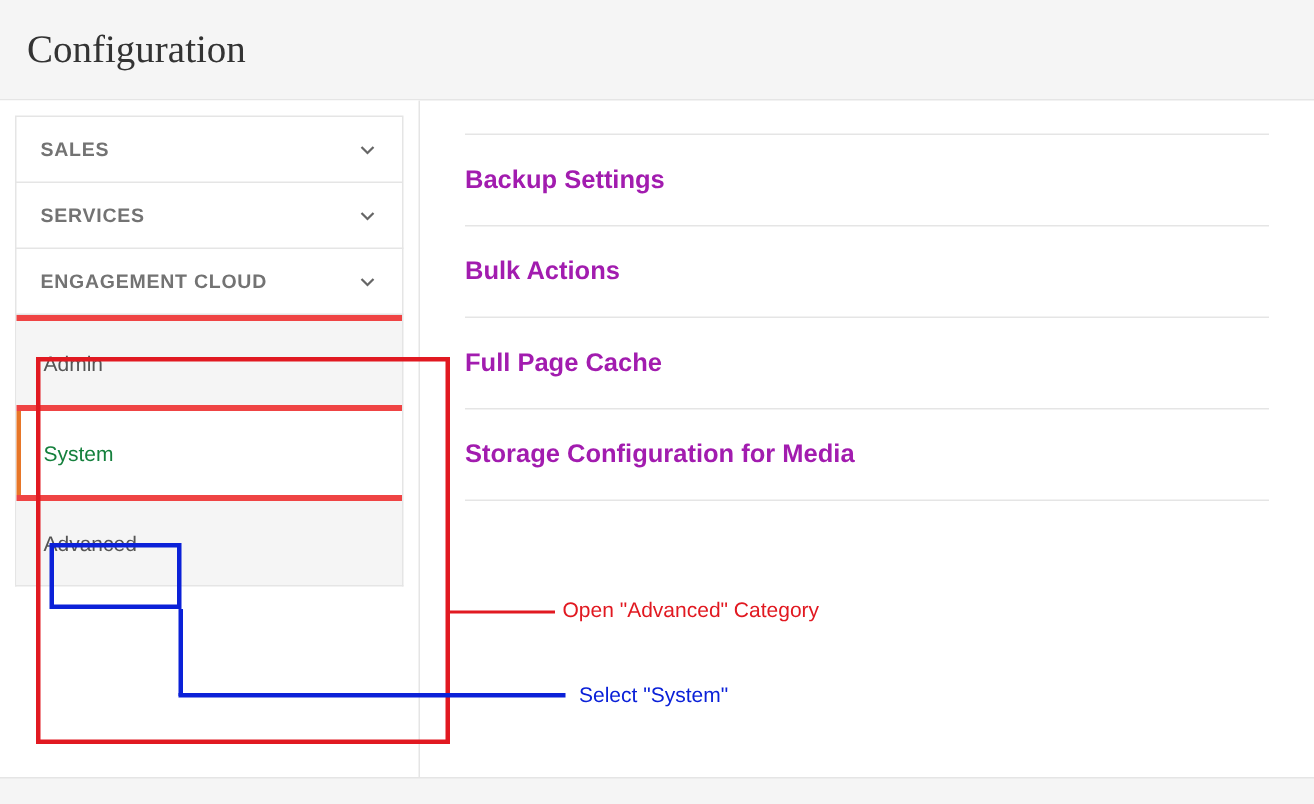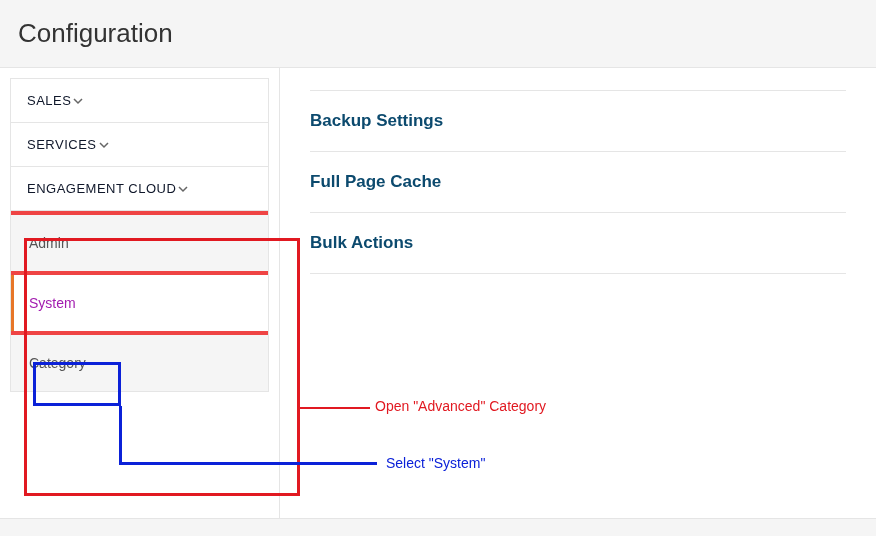--- a/index.html
+++ b/index.html
@@ -11,20 +11,21 @@
     height: 536px;
     overflow: hidden;
     position: relative;
   }
   .page-title {
     font-size: 26px;
     font-weight: 400;
     color: #333;
     padding: 18px 18px 18px 18px;
     background: #f5f5f5;
+    font-family: Liberation Serif, serif;
   }
   .content {
     display: flex;
     background: #fff;
     border-top: 1px solid #e5e5e5;
     height: 456px;
   }
   .sidebar {
     width: 280px;
     border-right: 1px solid #e5e5e5;
@@ -38,63 +39,63 @@
   }
   .nav-section {
     border: 1px solid #e5e5e5;
     margin: 0 10px 0 10px;
     background: #fff;
   }
   .nav-section + .nav-section { border-top: none; }
   .nav-header {
     display: flex;
     align-items: center;
-    justify-content: flex-start;
+    justify-content: space-between;
     padding: 14px 16px;
-    font-weight: 400;
+    font-weight: 700;
     font-size: 13px;
     letter-spacing: 0.5px;
     cursor: pointer;
     text-transform: uppercase;
-    color: #0f172a;
+    color: #737373;
   }
   .nav-header.expanded { background: #f5f5f5; }
   .chevron {
     width: 14px; height: 14px;
     display: inline-flex; align-items: center; justify-content: center;
   }
   .chevron svg { width: 12px; height: 12px; }
   .sub-items {
     background: #f5f5f5;
   }
   .sub-item {
     padding: 20px 18px;
     font-size: 14px;
     color: #555;
     cursor: pointer;
     border-top: 4px solid #ef4444;
     position: relative;
   }
   .sub-item.active {
     background: #fff;
-    color: #a21caf;
+    color: #15803d;
   }
   .sub-item.active::before {
     content: "";
     position: absolute;
     left: 0; top: 0; bottom: 0;
     width: 3px;
     background: #e77628;
   }
   .section-link {
     display: block;
     padding: 20px 0;
     font-size: 17px;
     font-weight: 700;
-    color: #0c4a6e;
+    color: #a21caf;
     border-bottom: 1px solid #e5e5e5;
     cursor: pointer;
   }
   .section-link.partial-top {
     padding-top: 0;
     margin-top: -18px;
     color: #aaa;
   }
   .footer-strip {
     position: absolute;
@@ -170,31 +171,32 @@
               <path d="M2 4 L6 8 L10 4" fill="none" stroke="#666" stroke-width="1.5"></path>
             </svg>
         </span>
       </div>
     </div>
 
     <div class="nav-section">
       <div class="sub-items">
         <div class="sub-item">Admin</div>
         <div class="sub-item active">System</div>
-        <div class="sub-item">Category</div>
+        <div class="sub-item">Advanced</div>
       </div>
     </div>
 
   </div>
 
   <div class="main">
     <div class="section-link partial-top">Notifications</div>
     <div class="section-link">Backup Settings</div>
+    <div class="section-link">Bulk Actions</div>
     <div class="section-link">Full Page Cache</div>
-    <div class="section-link">Bulk Actions</div>
+    <div class="section-link">Storage Configuration for Media</div>
   </div>
 </div>
 
 <div class="footer-strip"></div>
 
 <div class="annot-red-box" style="left:24px; top:238px; width:276px; height:258px;"></div>
 
 <div class="annot-blue-box" style="left:33px; top:362px; width:88px; height:44px;"></div>
 
 <div class="annot-line-red" style="left:300px; top:407px; width:70px; height:2px;"></div>

